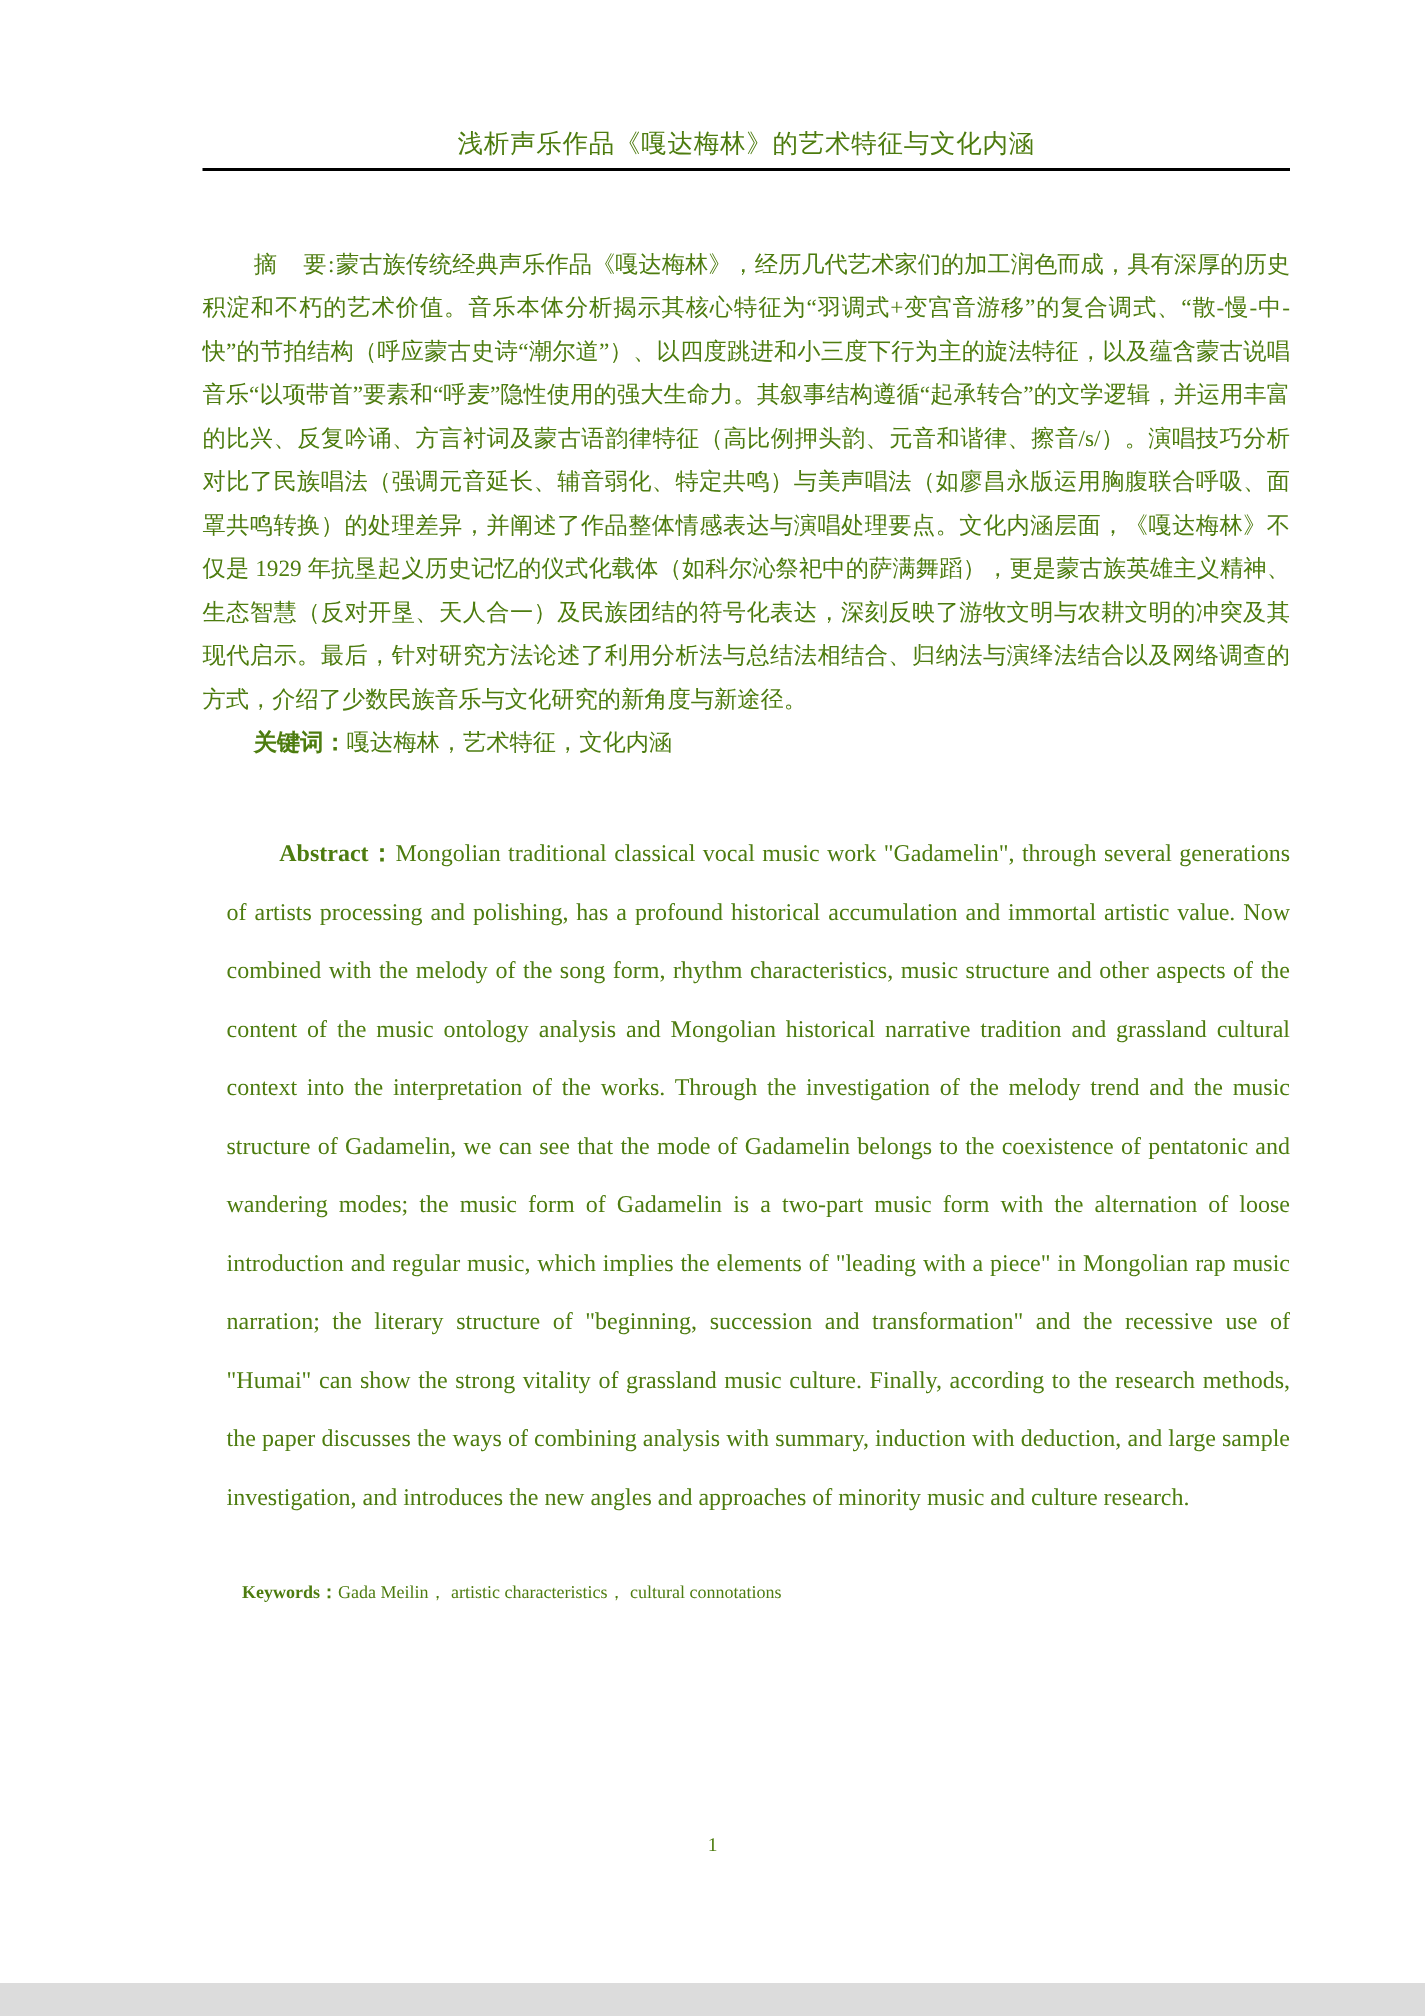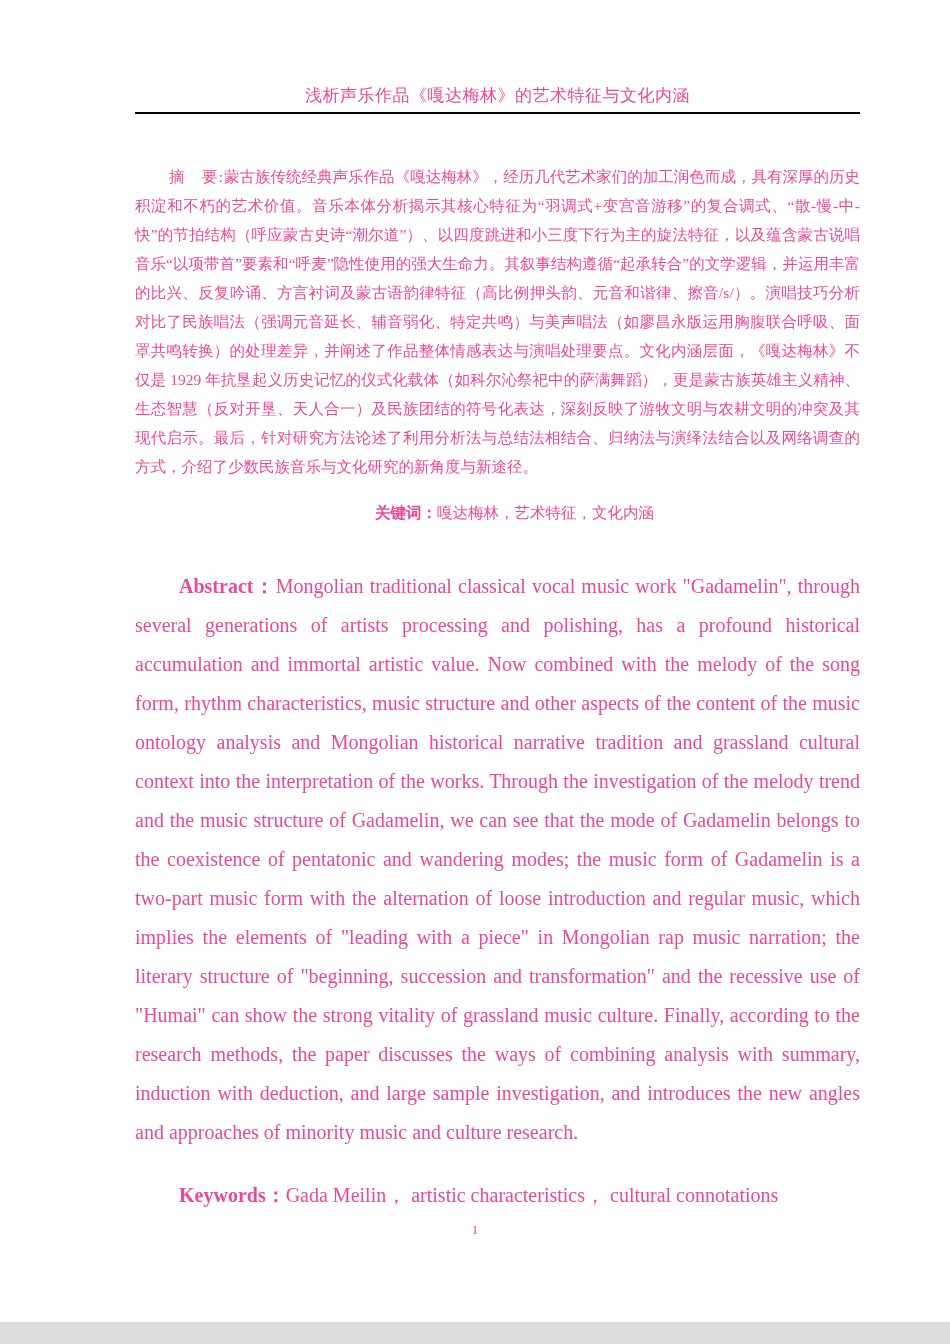--- a/index.html
+++ b/index.html
@@ -7,21 +7,21 @@
     padding: 0;
     background: #ffffff;
   }
   .page {
     position: relative;
     width: 950px;
     height: 1344px;
     margin: 0 auto;
     background: #ffffff;
     font-family: "Liberation Serif", "DejaVu Serif", serif;
-    color: #ec4899;
+    color: #4d7c0f;
     overflow: hidden;
   }
   .content {
     padding: 84px 90px 0 135px; 
   }
   .doc-header {
     border-bottom: 2px solid #000000;
     padding-bottom: 5px;
     text-align: center;
   }
@@ -36,43 +36,42 @@
     font-size: 15.5px;
     line-height: 29px;
     text-align: justify;
     text-indent: 2.2em;
   }
   .cn-abstract .label {
     font-weight: normal;
     letter-spacing: 1px;
   }
   .cn-keywords {
-    margin: 17px;
+    margin: 0;
     font-size: 15.5px;
     line-height: 29px;
     text-indent: 2.2em;
-    text-align: center;
   }
   .cn-keywords .label {
     font-weight: bold;
   }
   .en-abstract {
-    margin: 40px 0 0 0;
-    font-size: 20px;
+    margin: 40px 0 0 16px;
+    font-size: 16px;
     line-height: 39px;
     text-align: justify;
     text-indent: 2.2em;
   }
   .en-abstract .label,
   .en-keywords .label {
     font-weight: bold;
   }
   .en-keywords {
     margin: 24px 0 0 0;
-    font-size: 20px;
+    font-size: 12px;
     line-height: 39px;
     text-indent: 2.2em;
   }
   .page-number {
     position: absolute;
     top: 1222px;
     left: 0;
     width: 950px;
     text-align: center;
     font-size: 13px;

